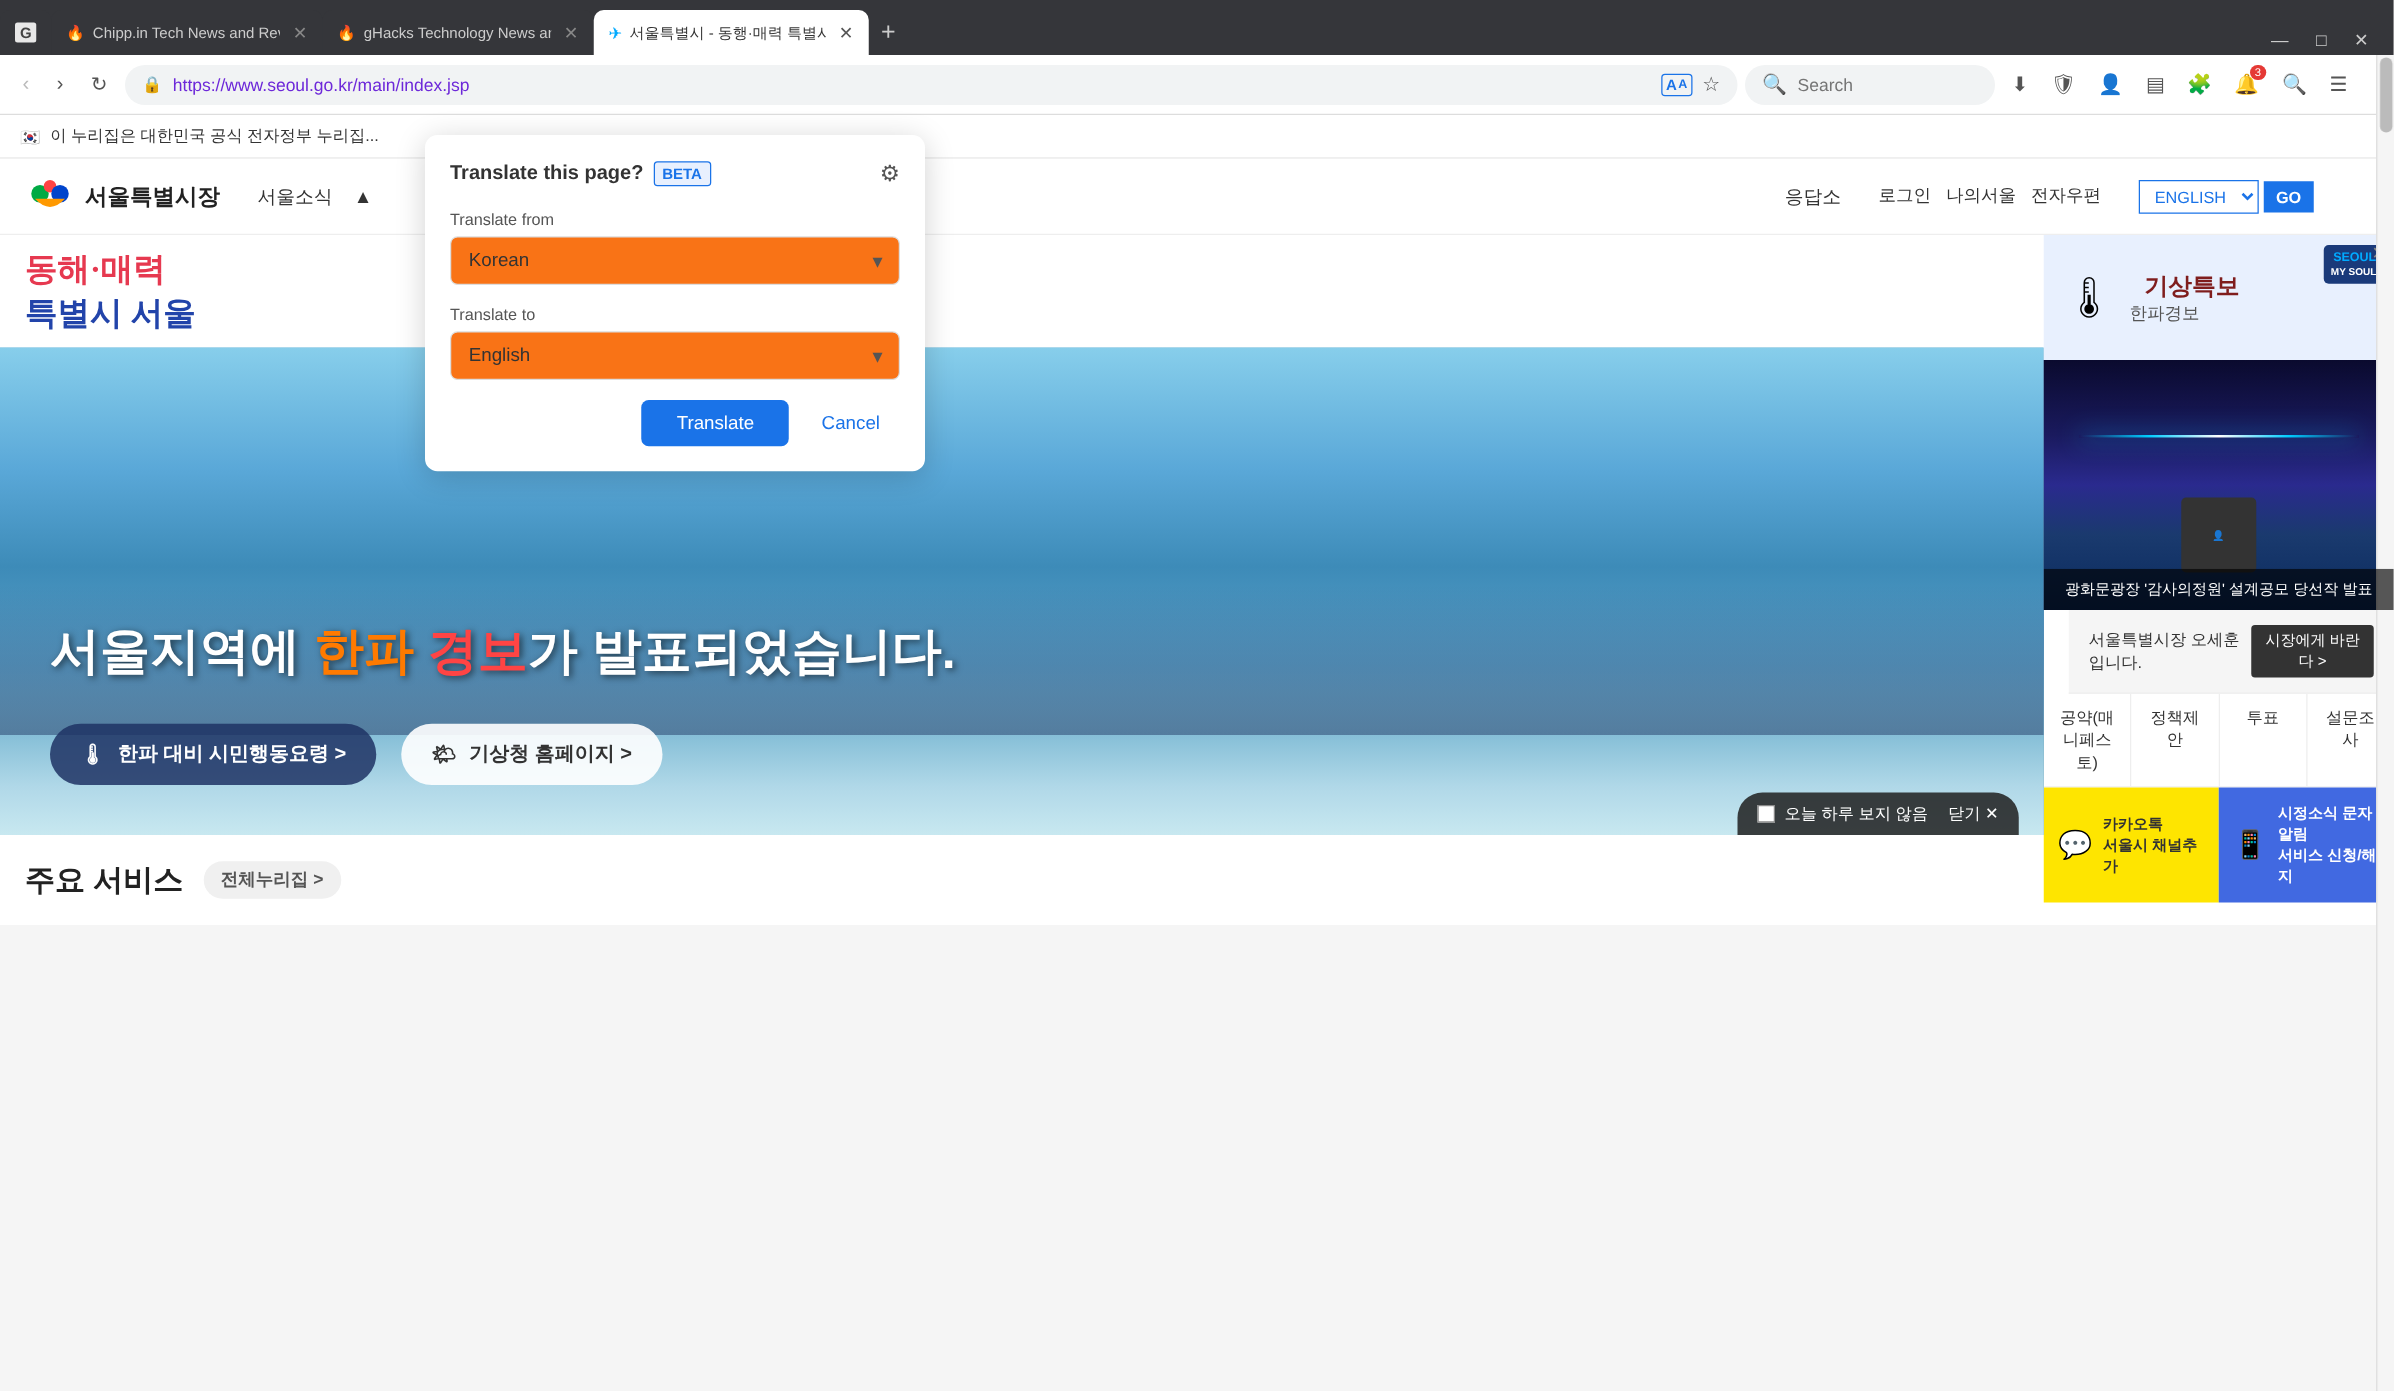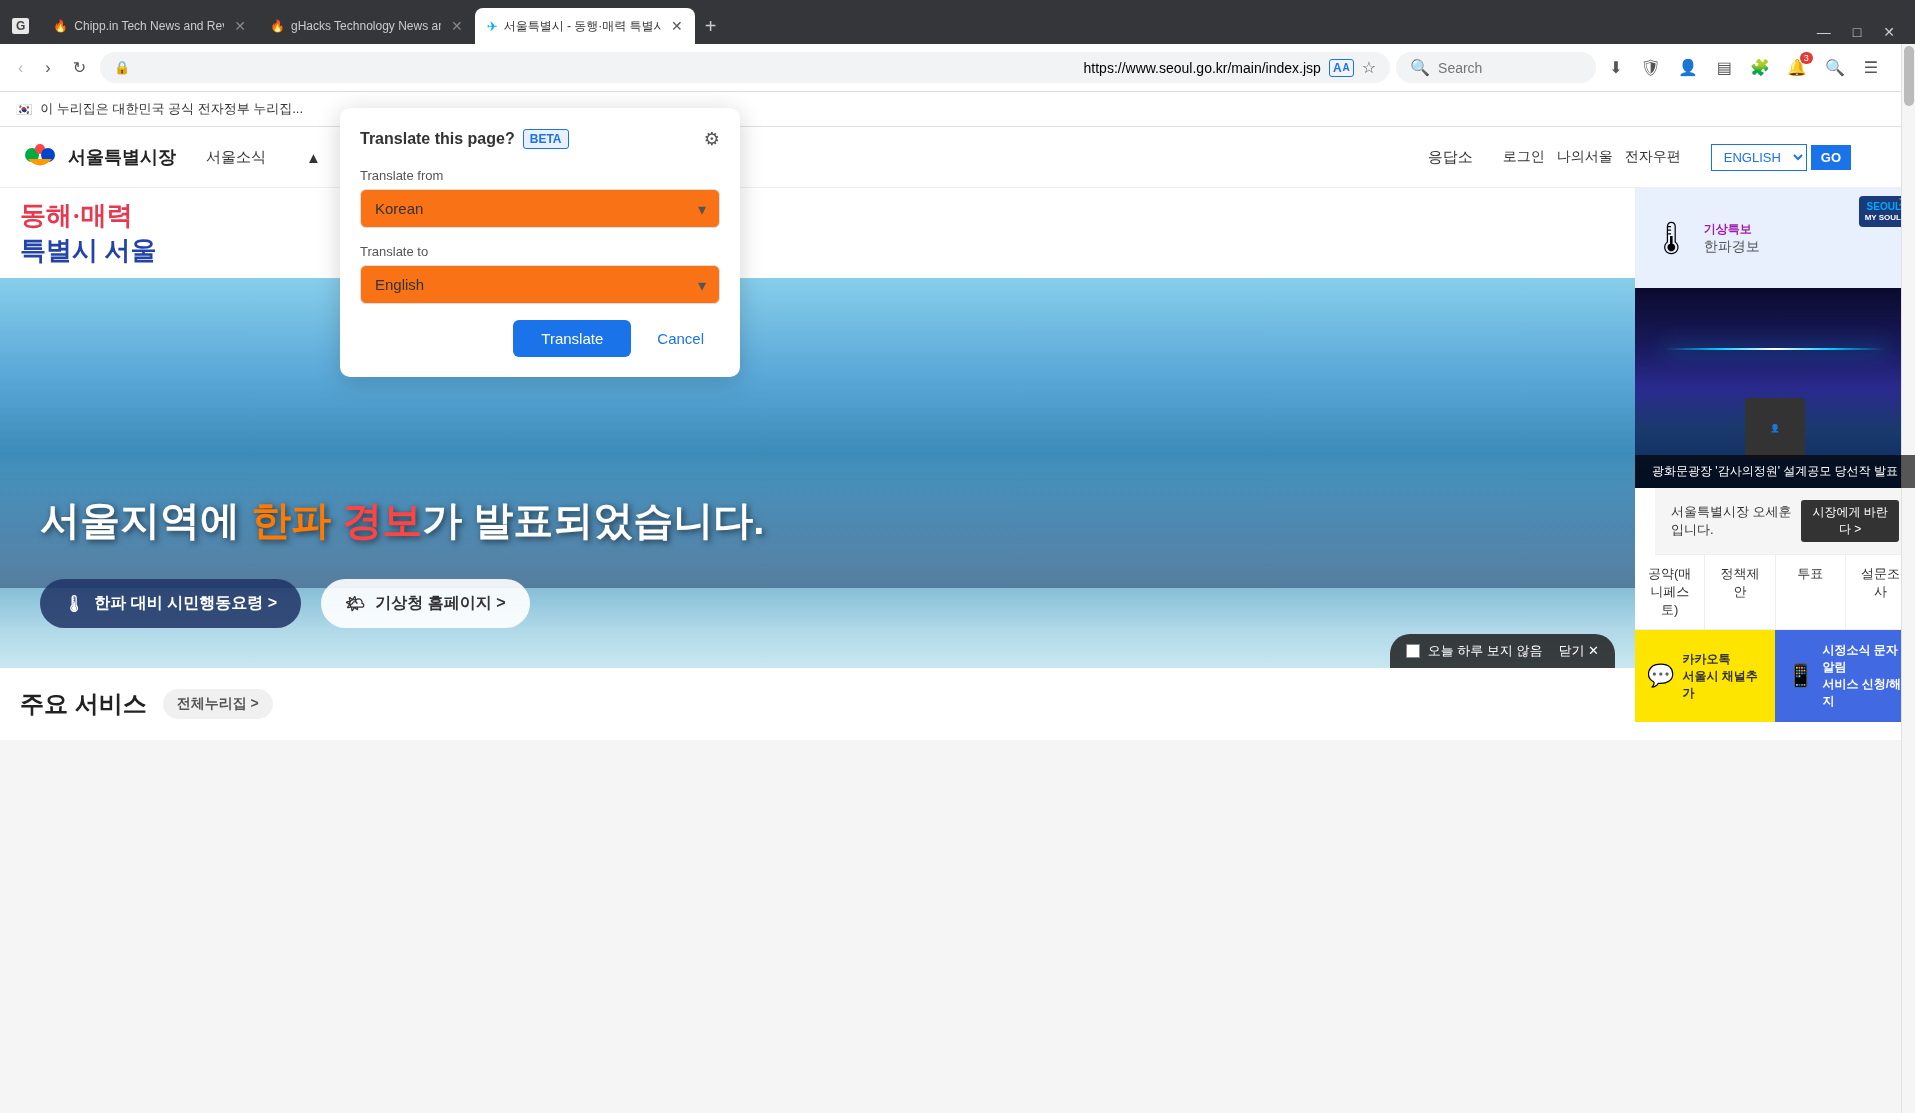--- a/index.html
+++ b/index.html
@@ -21,21 +21,21 @@
     .search-bar-wrapper { display: flex; align-items: center; background: #f1f3f4; border-radius: 20px; padding: 6px 14px; gap: 8px; width: 200px; }
     .search-bar-wrapper input { border: none; background: transparent; outline: none; font-size: 14px; width: 100%; }
     .toolbar-icons { display: flex; align-items: center; gap: 4px; }
     .toolbar-icon { background: transparent; border: none; color: #555; font-size: 16px; padding: 4px 7px; cursor: pointer; border-radius: 4px; position: relative; }
     .badge { position: absolute; top: -2px; right: 2px; background: #e53935; color: white; font-size: 9px; border-radius: 8px; padding: 1px 4px; }
 
     
     .info-bar { background: #fff; padding: 8px 16px; font-size: 13px; color: #333; display: flex; align-items: center; gap: 8px; border-bottom: 1px solid #e0e0e0; }
     .site-header { display: flex; align-items: center; padding: 10px 20px; gap: 30px; background: #fff; border-bottom: 1px solid #eee; }
     .site-logo { display: flex; align-items: center; gap: 8px; }
-    .site-nav { display: flex; gap: 40px; align-items: center; font-size: 16px; color: #333; }
+    .site-nav { display: flex; gap: 17px; align-items: center; font-size: 16px; color: #333; }
     .site-nav span { cursor: pointer; }
     .site-header-right { margin-left: auto; display: flex; gap: 12px; align-items: center; font-size: 14px; }
     .site-header-right span { cursor: pointer; color: #333; }
     .lang-select-wrap { display: flex; align-items: center; gap: 4px; }
     .lang-select { padding: 4px 8px; border: 1px solid #1a73e8; background: #fff; color: #1a73e8; font-size: 13px; }
     .go-btn { background: #1a73e8; color: white; border: none; padding: 5px 10px; cursor: pointer; font-size: 13px; font-weight: bold; }
 
     
     .main-area { display: flex; gap: 0; }
     .left-content { flex: 1; }
@@ -130,21 +130,21 @@
     </div>
   </div>
 
   <div class="nav-bar">
     <button class="nav-btn" disabled="">‹</button>
     <button class="nav-btn">›</button>
     <button class="nav-btn">↻</button>
 
     <div class="address-bar-wrapper">
       <span style="color:#555; font-size:13px;">🔒</span>
-      <span class="address-text" style="font-size:14px; color:#000000;text-align:right;">https://www.seoul.go.kr/main/index.jsp</span>
+      <span class="address-text" style="font-size:14px; color:#6d28d9;">https://www.seoul.go.kr/main/index.jsp</span>
       <span style="color:#1a73e8; font-size:15px; font-weight:bold; cursor:pointer; border: 1.5px solid #1a73e8; border-radius:3px; padding:1px 3px; display:flex; align-items:center; gap:1px;">
         <span style="font-size:12px;">A</span>
         <span style="font-size:10px;">A</span>
       </span>
       <span style="color:#555; font-size:16px; cursor:pointer;">☆</span>
     </div>
 
     <div class="search-bar-wrapper">
       <span style="color:#555;">🔍</span>
       <input type="text" style="border: none; background: transparent; outline: none; font-size: 14px; width: 120px;" placeholder="Search">
@@ -258,21 +258,21 @@
           </div>
         </div>
       </div>
     </div>
 
     <div class="right-sidebar">
 
       <div class="sidebar-weather">
         <span style="font-size:32px;">🌡</span>
         <div>
-          <div style="font-size:12px; font-weight:bold; color:#a21caf;">기상특보</div>
+          <div style="font-size:19px; font-weight:bold; color:#7f1d1d;margin-left:12px;">기상특보</div>
           <div style="font-size:14px; color:#555;">한파경보</div>
         </div>
 
         <div class="seoul-my-soul">
           <div style="background:#1a3a7a; color:white; font-size:10px; font-weight:bold; padding:4px 6px; border-radius:4px; line-height:1.3; text-align:right;">
             <div style="color:#00aaff;">SEOUL</div>
             <div style="color:white; font-size:8px;">MY SOUL</div>
           </div>
         </div>
 

